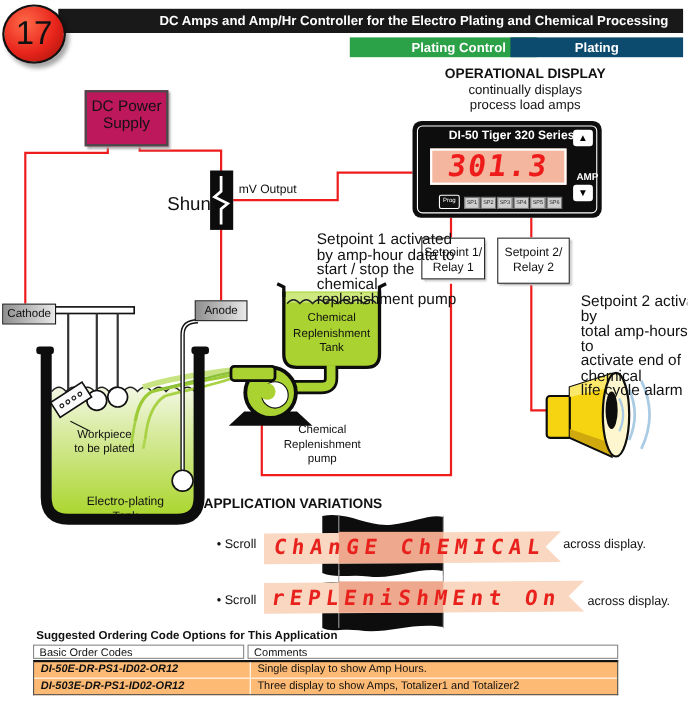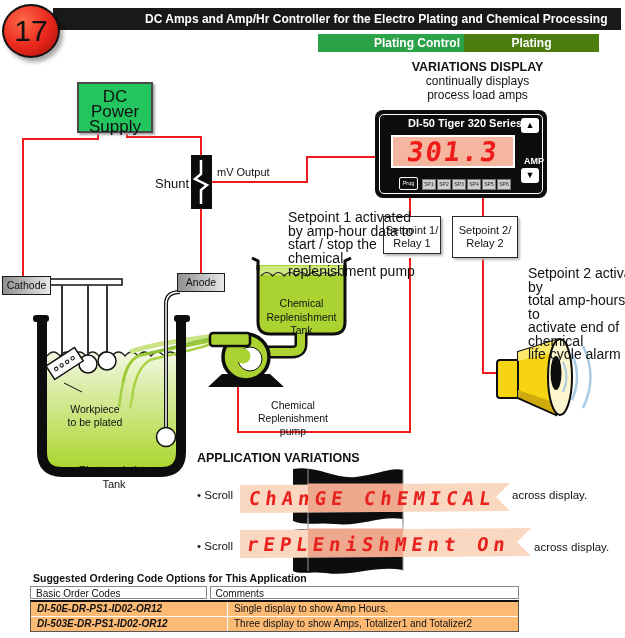--- a/index.html
+++ b/index.html
@@ -1,55 +1,55 @@
 <!DOCTYPE html>
 <html><head>
 <meta charset="utf-8">
 <style>
   html,body{margin:0;padding:0;background:#fff;}
   #page{position:relative;width:625px;height:638px;background:#fff;overflow:hidden;
         font-family:"Liberation Sans",sans-serif;color:#111;}
   .abs{position:absolute;}
   .pre{white-space:pre-line;}
-  .ctr{text-align:center;margin-top:14px;}
+  .ctr{text-align:center;}
   svg{position:absolute;left:0;top:0;z-index:1;}
   .lay{z-index:2;}
 
   
   #badge{left:2px;top:4px;width:54px;height:50px;border-radius:50%;
          background:radial-gradient(circle at 35% 30%,#ff6a48,#e8251c 55%,#9c1008);
          border:2px solid #111;box-shadow:3px 4px 4px rgba(0,0,0,.35);
          display:flex;align-items:center;justify-content:center;
          font-size:30px;font-weight:normal;color:#111;z-index:3;}
   #titlebar{left:53px;top:8px;width:568px;height:22px;background:#191919;color:#fff;
             font-weight:bold;font-size:12px;line-height:22px;padding-left:92px;box-sizing:border-box;}
   .hbtn{top:34px;height:18px;line-height:18px;color:#fff;font-weight:bold;font-size:12px;text-align:center;}
   #btn-green{left:318px;width:142px;background:#2ba148;padding-left:28px;}
-  #btn-orange{left:464px;width:135px;background:#4d7c0f;}
+  #btn-orange{left:464px;width:157px;background:#0c4a6e;}
 
   
   #opdisp{left:365px;top:60px;width:225px;text-align:center;font-size:12px;line-height:14px;}
   #opdisp .h{font-weight:bold;font-size:12.5px;}
 
   
-  #dcps{left:77px;top:82px;width:72px;height:42px;background:#22c55e;border:2px solid #4a4a4a;
-        box-shadow:2px 2px 2px #aaa;font-size:17px;line-height:15px;text-align:center;padding-top:5px;}
+  #dcps{left:77px;top:82px;width:72px;height:42px;background:#be185d;border:2px solid #4a4a4a;
+        box-shadow:2px 2px 2px #aaa;font-size:14px;line-height:15px;text-align:center;padding-top:5px;}
   .electrode{height:17px;background:linear-gradient(to right,#8f8f8f,#e8e8e8);border:1.5px solid #1a1a1a;
              font-size:10.5px;line-height:17px;text-align:center;}
   #cathode{left:2px;top:276px;width:47px;}
   #anode{left:177px;top:273px;width:46px;}
   .spbox{background:#fff;border:1.5px solid #2a2a2a;box-shadow:2px 2px 2px #bbb;
          font-size:11px;line-height:13px;text-align:center;padding-top:7px;box-sizing:border-box;}
   #sp1box{left:383px;top:216px;width:58px;height:38px;}
   #sp2box{left:452px;top:216px;width:66px;height:42px;}
 
   .cap{font-size:14px;line-height:13.5px;margin-left:40px;}
   #sp1cap{left:248px;top:211px;width:140px;}
   #sp2cap{left:488px;top:267px;width:140px;}
-  #lbl-shunt{left:152px;top:176px;width:37px;text-align:right;font-size:13px;}
+  #lbl-shunt{left:152px;top:176px;width:37px;text-align:right;font-size:17px;}
   #lbl-mv{left:217px;top:166px;font-size:11px;}
   #lbl-workpiece{left:53px;top:389px;width:84px;font-size:10.5px;line-height:13px;}
   #lbl-ptank{left:70px;top:449px;width:88px;font-size:11px;line-height:14px;}
   #lbl-ctank{left:259px;top:283px;width:85px;font-size:10.5px;line-height:13.5px;}
   #lbl-pump{left:247px;top:385px;width:92px;font-size:10.5px;line-height:13px;}
 
   
   #meter{left:375px;top:110px;width:172px;height:88px;background:#0d0d0d;border-radius:8px;}
   #meter .frame{position:absolute;left:4px;top:4px;right:4px;bottom:4px;border:1px solid #fff;border-radius:5px;}
   #meter .model{position:absolute;left:11px;top:7px;color:#fff;font-weight:bold;font-size:11px;margin-left:22px;}
@@ -61,31 +61,31 @@
   #lcd .digits{font-family:"DejaVu Sans Mono",monospace;font-weight:bold;color:#ee1b1b;
                font-size:27px;line-height:29px;letter-spacing:2px;transform:skewX(-8deg);}
   #lbl-amp{position:absolute;right:3px;top:46px;color:#fff;font-weight:bold;font-size:9px;}
   #btn-prog{position:absolute;left:24px;bottom:8px;width:17px;height:11px;background:#111;border:1px solid #fff;
             border-radius:2px;color:#fff;font-size:5.5px;line-height:10px;text-align:center;}
   #annrow{position:absolute;left:47px;bottom:8px;display:flex;gap:1px;}
   .ann{width:12px;height:9px;background:#cfcfcf;border:0.5px solid #777;color:#222;
        font-size:5px;line-height:9px;text-align:center;}
 
   
-  #appvar{left:197px;top:451px;font-weight:bold;font-size:12.5px;}
+  #appvar{left:185px;top:451px;font-weight:bold;font-size:12.5px;}
   .scrl{font-size:11.5px;}
   #scroll1{left:197px;top:489px;} #across1{left:512px;top:489px;}
   #scroll2{left:197px;top:540px;} #across2{left:534px;top:541px;}
   .segtxt{font-family:"DejaVu Sans Mono",monospace;font-weight:bold;color:#e8211d;
           transform:skewX(-8deg);letter-spacing:5px;font-size:19px;line-height:26px;white-space:nowrap;}
   #seg1{left:249px;top:485px;} #seg2{left:247px;top:531px;}
 
   
   #tbl-title{left:33px;top:572px;font-weight:bold;font-size:10.5px;}
-  #ordtable{left:30px;top:586px;width:489px;font-size:10px;}
+  #ordtable{left:30px;top:586px;width:532px;font-size:10px;}
   #ordtable .hdr{display:flex;gap:3px;}
   #ordtable .hcell{border:1px solid #888;background:#fff;height:13px;line-height:13px;padding-left:5px;box-sizing:border-box;}
   #ordtable .h1{width:192px;} #ordtable .h2{width:337px;}
   #ordtable .body{margin-top:1px;border:1px solid #555;border-top:2.5px solid #111;background:#fdba74;}
   #ordtable .row{display:flex;height:14px;line-height:14px;border-bottom:1px solid #fff;}
   #ordtable .row:last-child{border-bottom:none;}
   #ordtable .c1{width:190px;padding-left:6px;font-weight:bold;font-style:italic;border-right:1px solid #fff;}
   #ordtable .c2{flex:1;padding-left:6px;}
 </style>
 </head>
@@ -206,21 +206,21 @@
       <rect x="308" y="528.5" width="95" height="28.5" fill="#eda88e"></rect>
     </g>
   </svg>
 
   <div id="badge" class="abs">17</div>
   <div id="titlebar" class="abs lay">DC Amps and Amp/Hr Controller for the Electro Plating and Chemical Processing Industry.</div>
   <div id="btn-green" class="abs lay hbtn">Plating Control</div>
   <div id="btn-orange" class="abs lay hbtn">Plating</div>
 
   <div id="opdisp" class="abs lay">
-    <div class="h">VARIATIONS DISPLAY</div>
+    <div class="h">OPERATIONAL DISPLAY</div>
     <div>continually displays</div>
     <div>process load amps</div>
   </div>
 
   <div id="meter" class="abs lay">
     <div class="frame"></div>
     <div class="model">DI-50 Tiger 320 Series</div>
     <div id="btn-up" class="arrowbtn">▲</div>
     <div id="lcd">
       <div class="digits">301.3</div>

